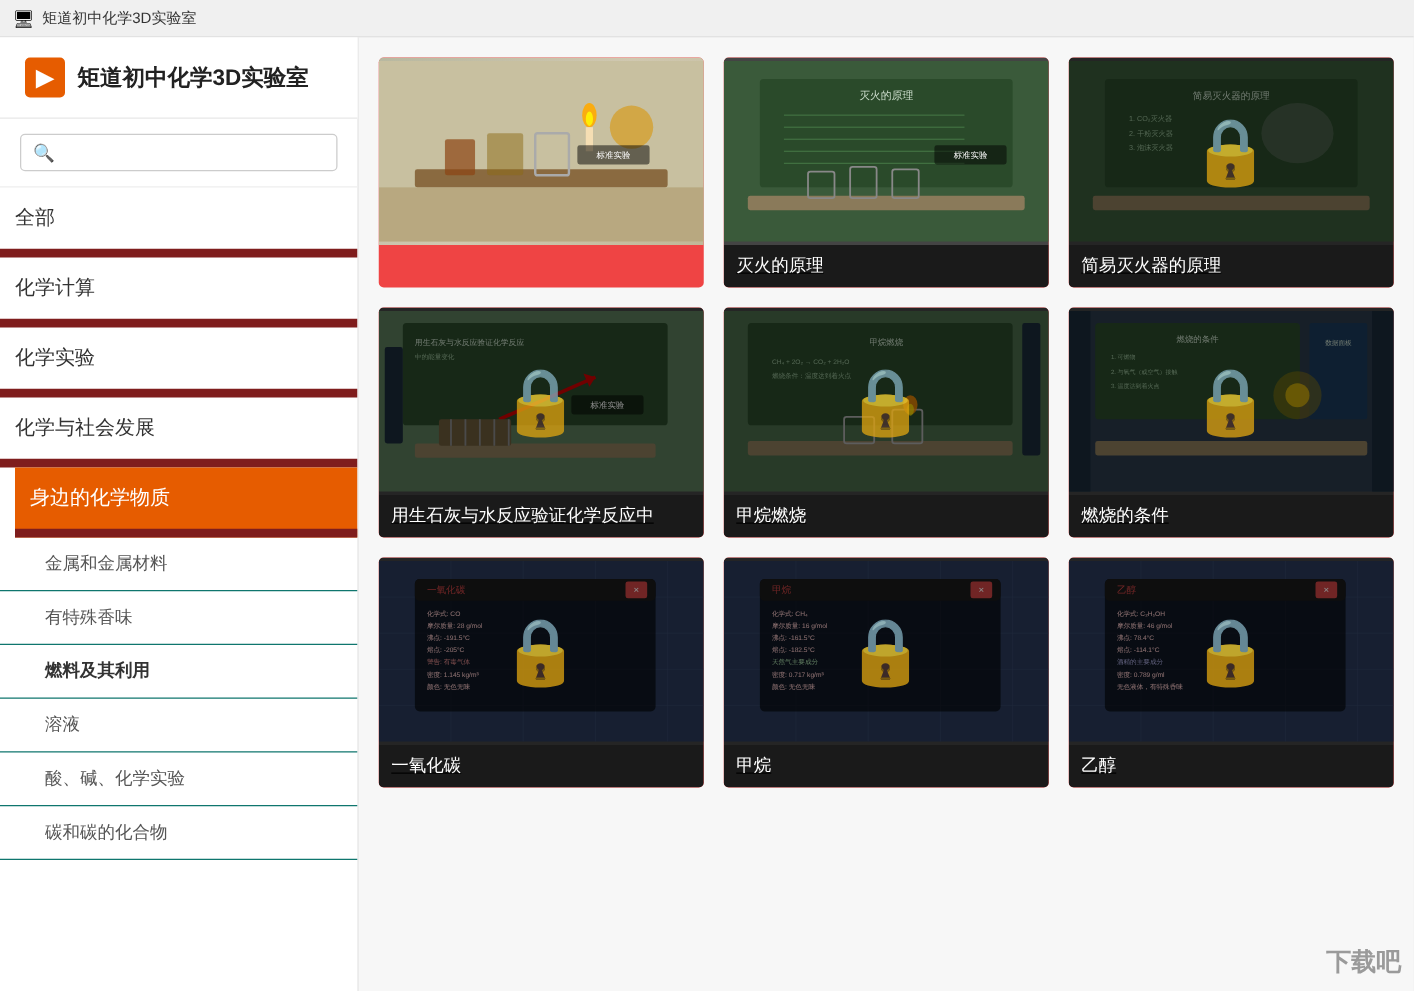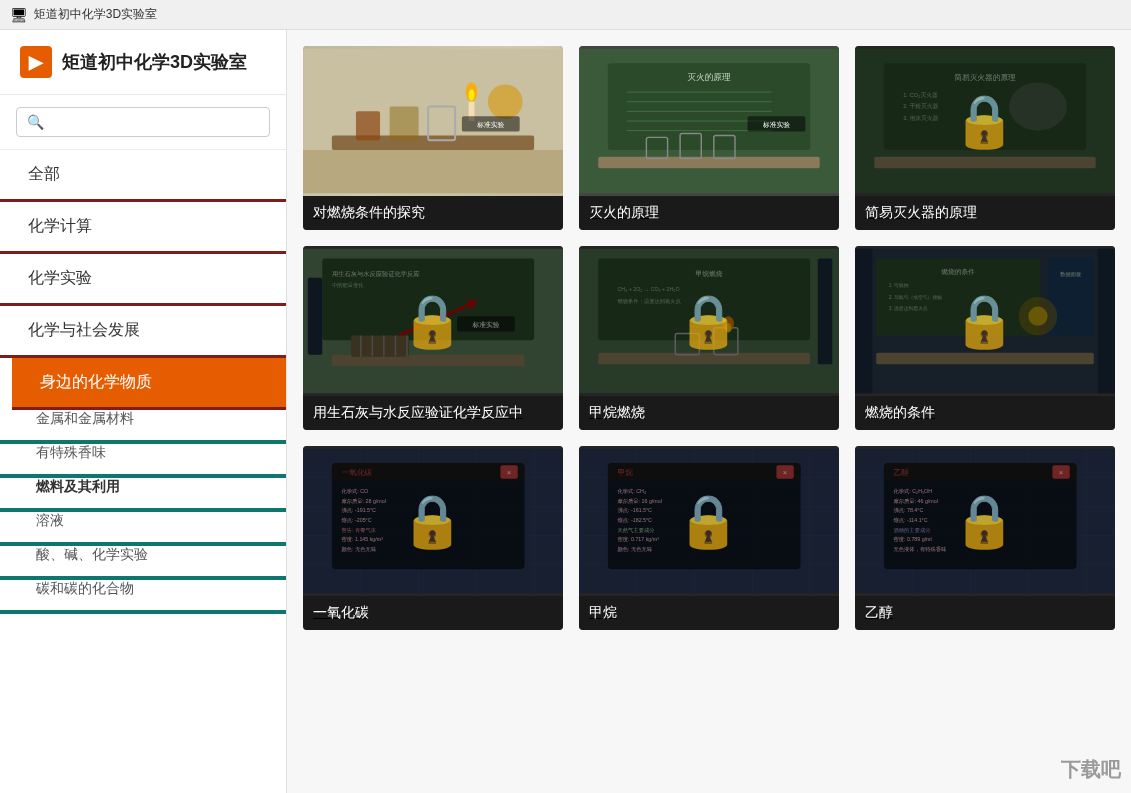--- a/index.html
+++ b/index.html
@@ -94,38 +94,38 @@
       width: 100%;
       background: transparent;
     }
 
     
     .nav-list {
       flex: 1;
       overflow-y: auto;
     }
     .nav-item {
-      padding: 14px 28px;
+      padding: 14px 12px;
       font-size: 16px;
       color: #333;
       cursor: pointer;
-      border-bottom: 3px solid #7f1d1d;
+      border-bottom: 7px solid #7f1d1d;
     }
     .nav-item.active {
       background: #e65c00;
       color: #fff;
     }
 
     
     .sub-nav-item {
-      padding: 0 20px 12px 36px;
+      padding: 12px 20px 12px 36px;
       font-size: 14px;
       color: #555;
       cursor: pointer;
-      border-bottom: 4px solid #0f766e;
+      border-bottom: 1px solid #0f766e;
     }
     .sub-nav-item.bold {
       font-weight: bold;
       color: #333;
     }
 
     
     .content-area {
       flex: 1;
       background: #f7f7f7;
@@ -261,21 +261,20 @@
             <ellipse cx="175" cy="45" rx="6" ry="10" fill="#ffaa00" opacity="0.9"></ellipse>
             <ellipse cx="175" cy="48" rx="3" ry="6" fill="#ffff00" opacity="0.8"></ellipse>
             <rect x="172" y="55" width="6" height="20" fill="#f5deb3"></rect>
 
             <circle cx="210" cy="55" r="18" fill="#d4a030" opacity="0.8"></circle>
 
             <rect x="165" y="70" width="60" height="16" fill="rgba(0,0,0,0.5)" rx="2"></rect>
             <text x="195" y="81" fill="#fff" font-size="7" text-anchor="middle">标准实验</text>
           </svg>
         </div>
-        <div class="card-title">对燃烧条件的探究</div>
       </div>
 
       <div class="card">
         <div class="card-thumb">
           <svg width="100%" height="100%" viewBox="0 0 270 150">
 
             <rect width="270" height="150" fill="#3a5a3a"></rect>
 
             <rect x="30" y="15" width="210" height="90" fill="#2a4a2a" rx="3"></rect>
 

